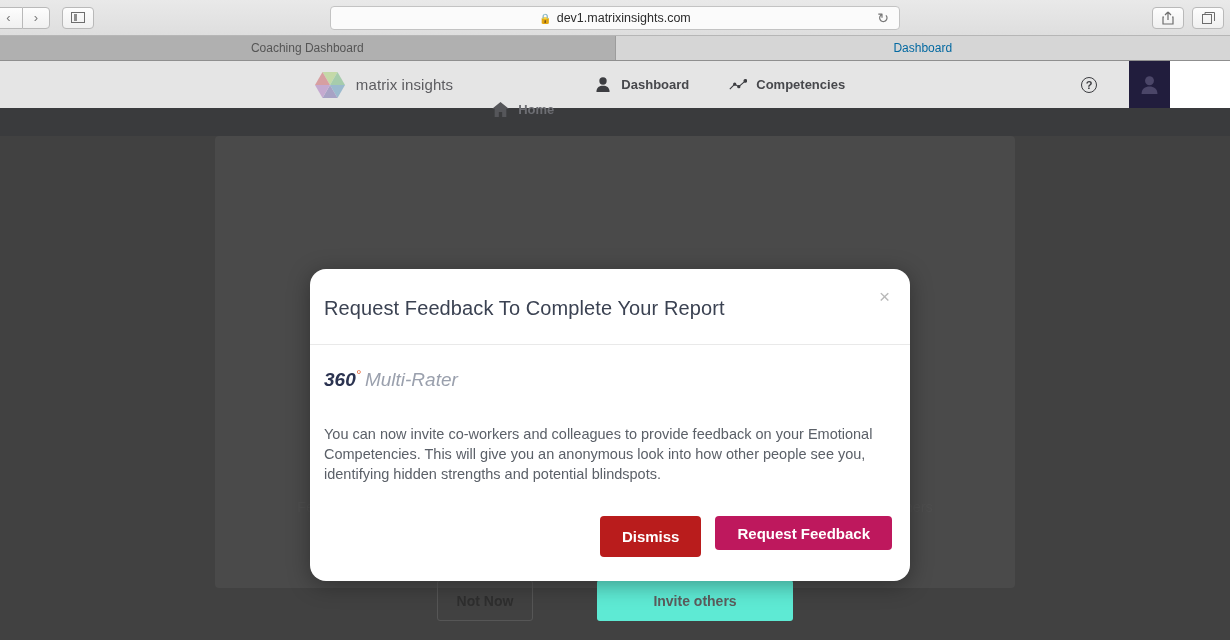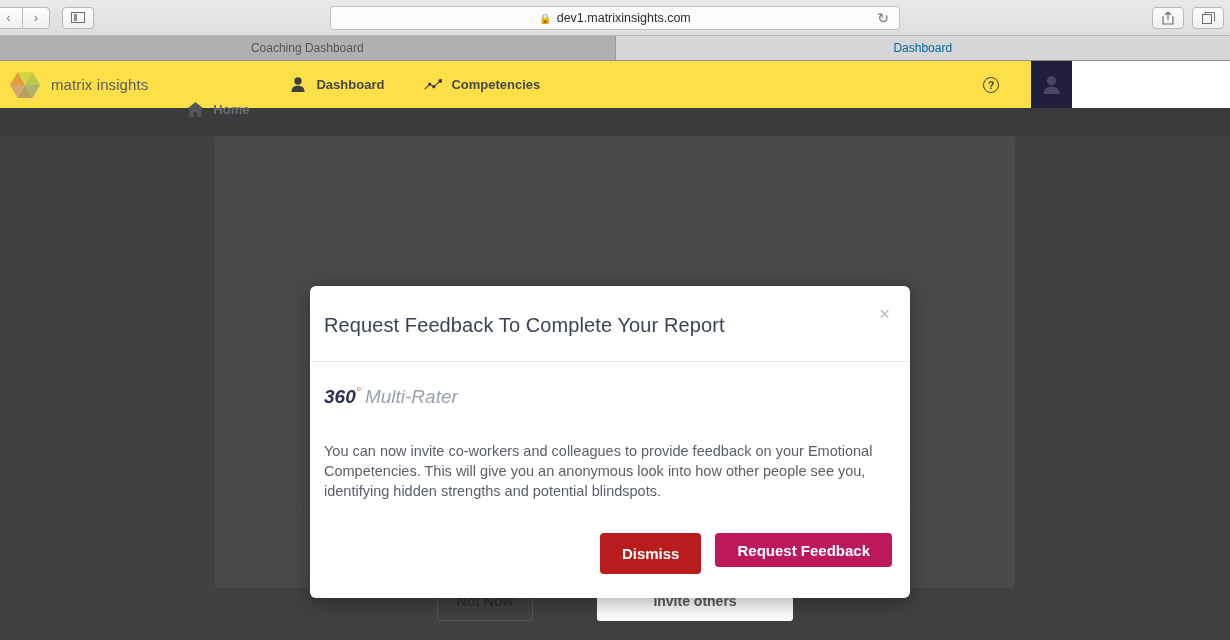--- a/index.html
+++ b/index.html
@@ -65,24 +65,25 @@
     background: #b0b0b0;
   }
   .tab.active {
     background: #d6d6d6;
     color: #0369a1;
     border-right: none;
   }
 
   
   .app-nav {
-    width: 1072px; height: 47px;
-    background: #fde047;
+    width: 1170px; height: 47px;
+    background: #e5e5e5;
     display: flex; align-items: stretch;
     position: relative;
+    justify-content: center;
   }
   .brand {
     display: flex; align-items: center;
     padding: 0 18px 0 10px;
     gap: 11px;
   }
   .logo-hex { width: 30px; height: 30px; position: relative; }
   .brand-name { font-size: 15px; color: #5c5c60; letter-spacing: .1px; }
 
   .nav-item {
@@ -151,33 +152,33 @@
   .btn-notnow {
     width: 96px; height: 41px;
     border: 1px solid #565656;
     background: transparent;
     border-radius: 3px;
     color: #2e2e2e; font-size: 14px; font-weight: bold;
     display:flex; align-items:center; justify-content:center;
   }
   .btn-invite {
     width: 196px; height: 41px;
-    background: #ffffff;
+    background: #5eead4;
     border-radius: 3px;
     color: #5c5c5c; font-size: 14px; font-weight: bold;
     display:flex; align-items:center; justify-content:center;
   }
 
   
   .modal {
     position: absolute;
-    left: 310px; top: 150px;
+    left: 310px; top: 133px;
     width: 600px;
     background: #ffffff;
-    border-radius: 6px;
+    border-radius: 16px;
     box-shadow: 0 4px 22px rgba(0,0,0,.35);
     z-index: 20;
   }
   .modal-header {
     position: relative;
     padding: 28px 28px 24px 14px;
     border-bottom: 1px solid #e9e9e9;
   }
   .modal-title {
     font-size: 20px; color: #3b4252; font-weight: normal;

